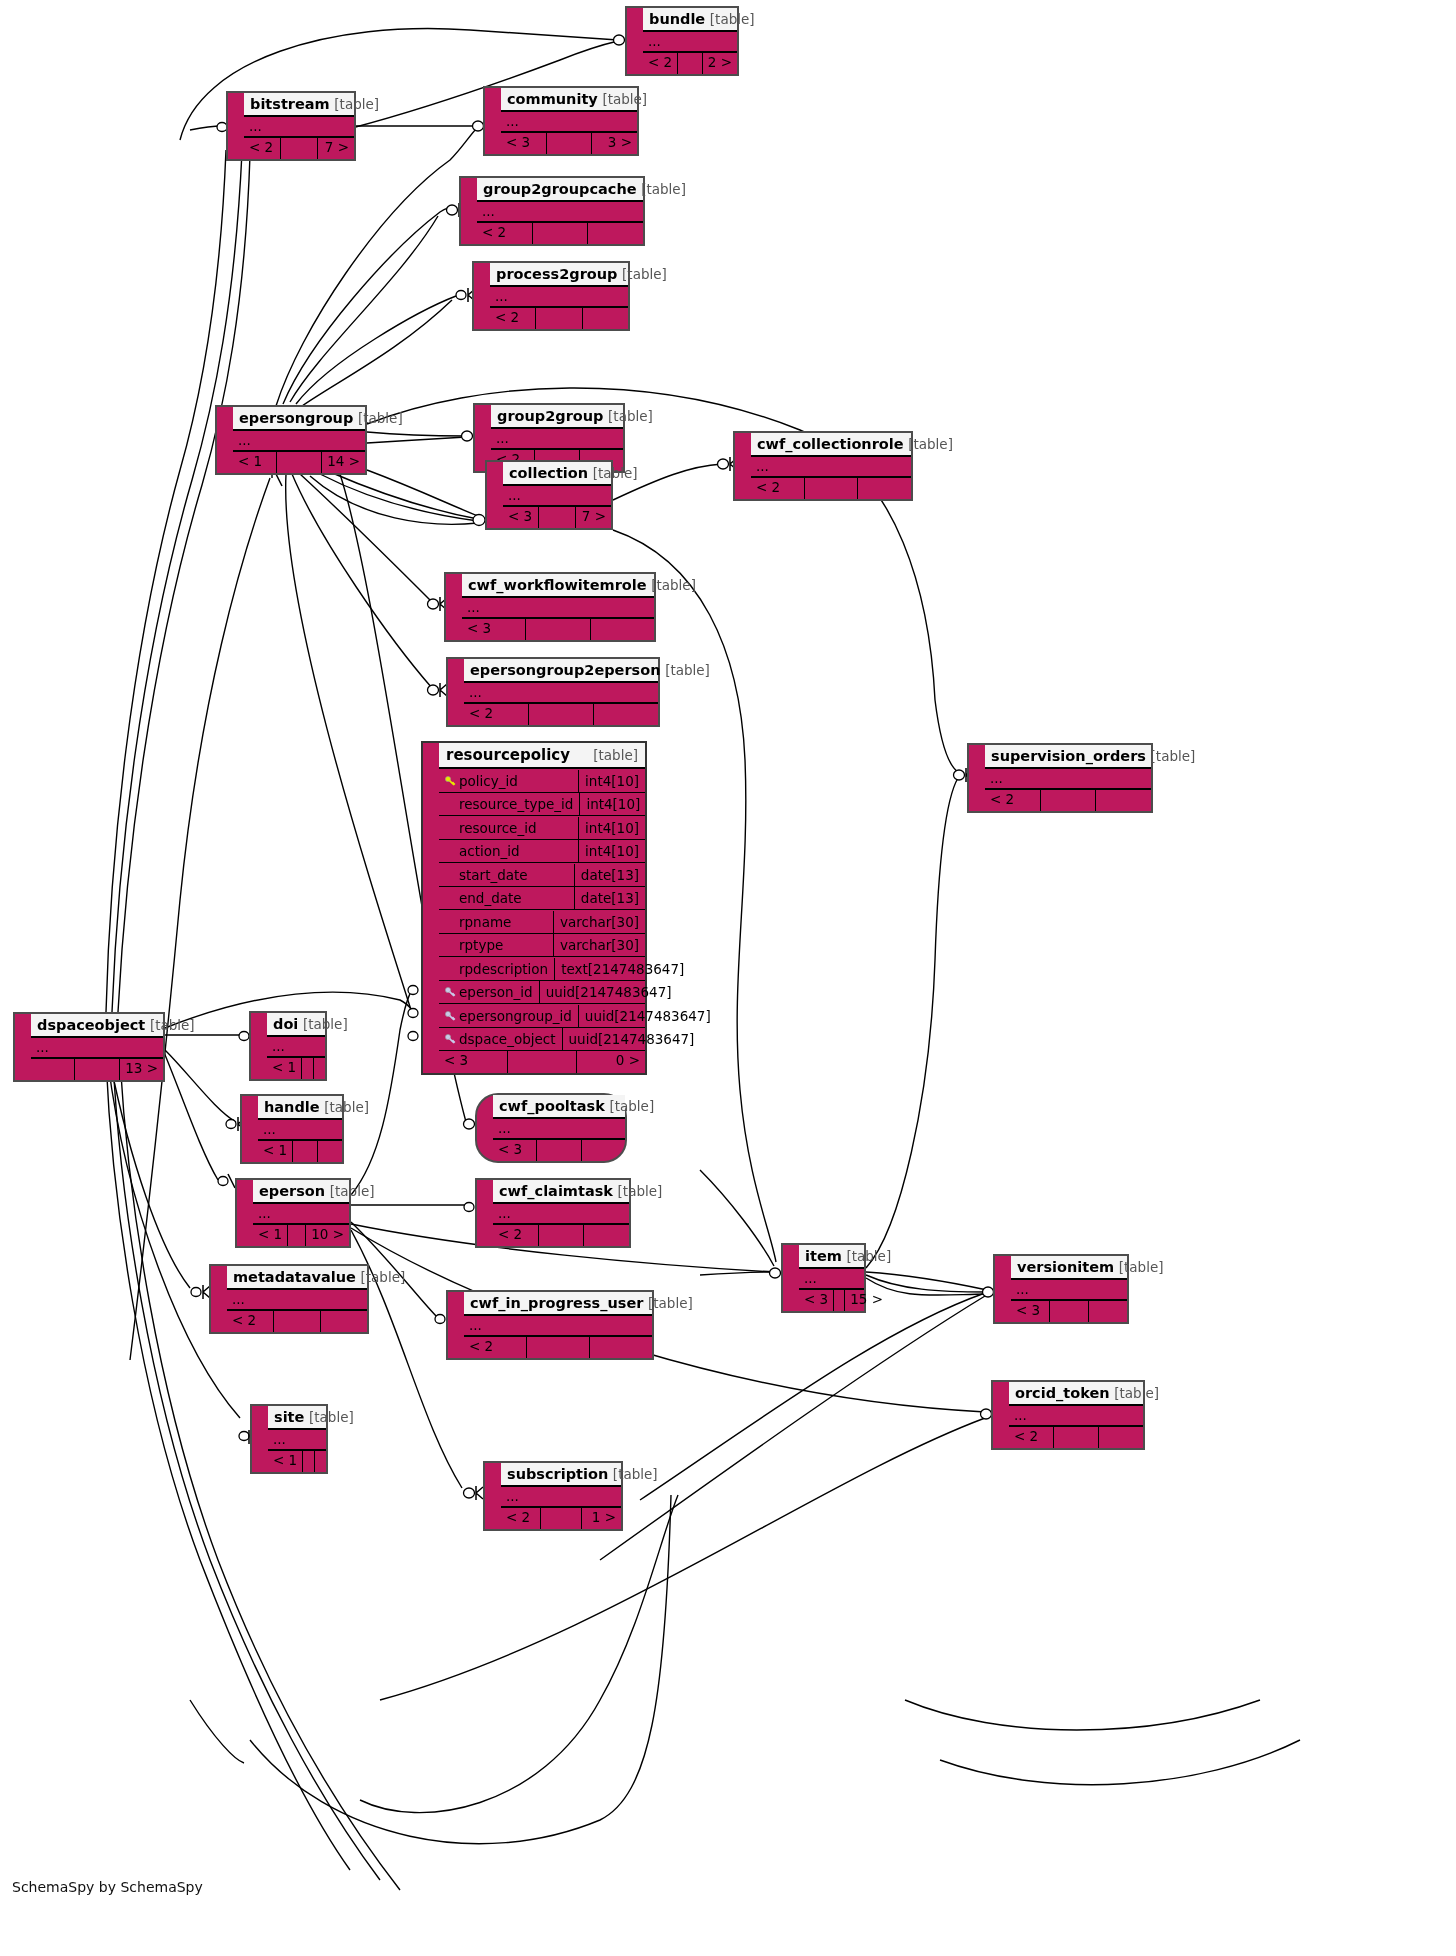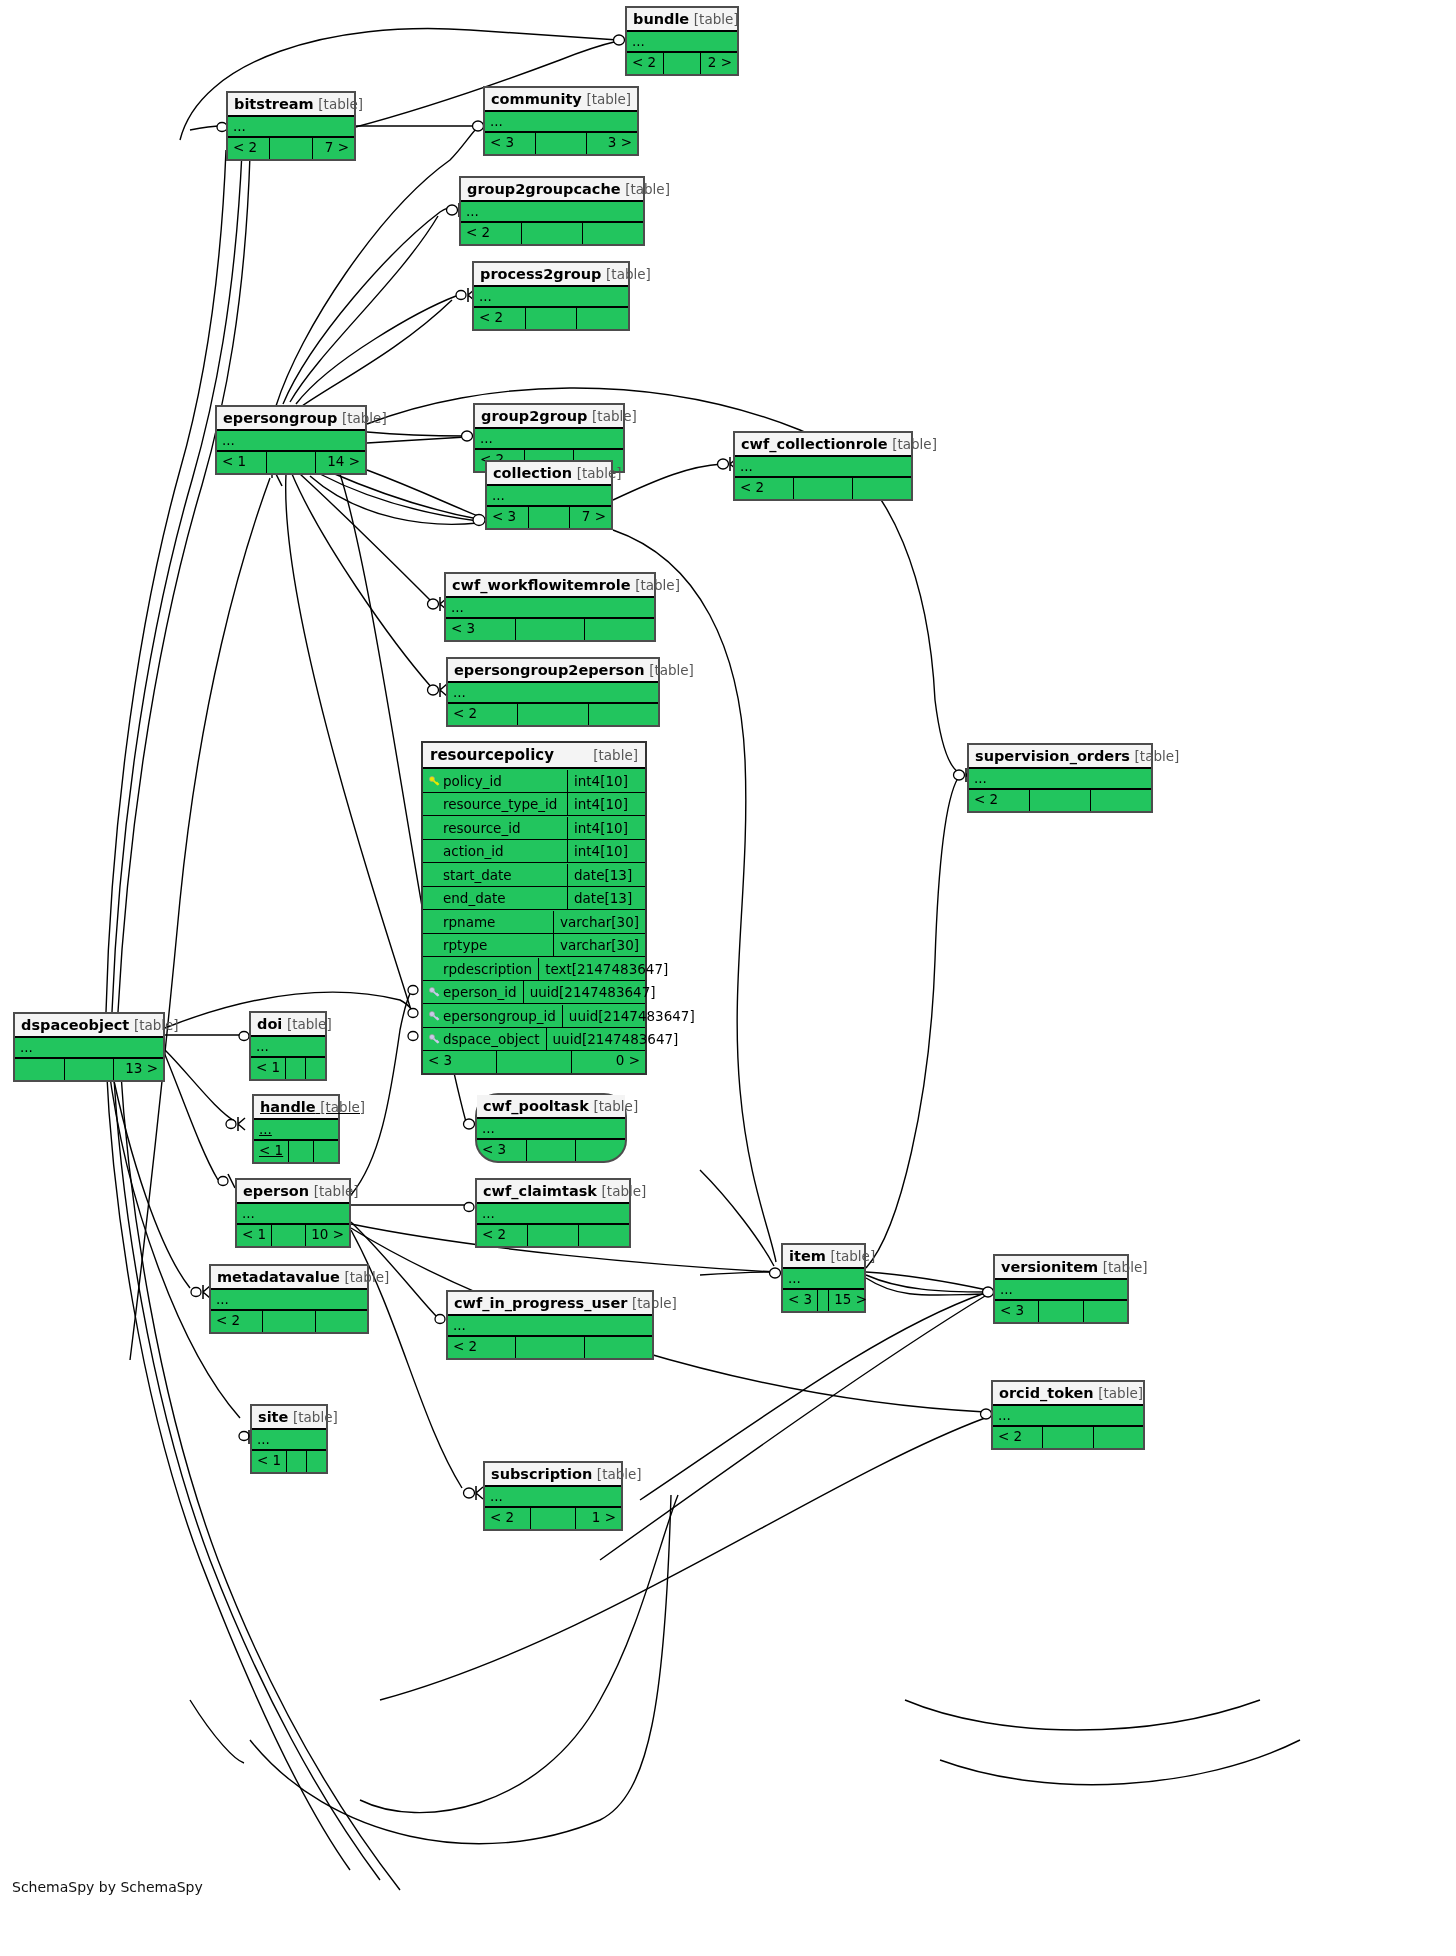--- a/index.html
+++ b/index.html
@@ -1,19 +1,19 @@
 <!DOCTYPE html>
 <html><head>
 <meta charset="utf-8">
 <style>
   html,body{margin:0;padding:0;background:#ffffff;}
   body{width:1456px;height:1956px;position:relative;font-family:"DejaVu Sans","Liberation Sans",sans-serif;}
   #canvas{position:absolute;left:0;top:0;width:1456px;height:1956px;}
   svg.edges{position:absolute;left:0;top:0;width:1456px;height:1956px;pointer-events:none;}
-  .tbl{position:absolute;border:2px solid #4d4d4d;background:#22c55e;box-sizing:border-box;}
+  .tbl{position:absolute;border:2px solid #4d4d4d;background:#be185d;box-sizing:border-box;padding-left:16px;}
   .tbl .hdr{background:#f4f4f4;border-bottom:2px solid #000;box-sizing:border-box;
             padding:2px 6px;white-space:nowrap;font-size:14.5px;line-height:18px;text-align:center;}
   .tbl .hdr .nm{font-weight:bold;color:#000;}
   .tbl .hdr .tg{color:#555;font-weight:normal;font-size:13.5px;}
   .tbl .dots{font-size:13.5px;color:#000;padding:0 5px;height:21px;line-height:19px;
              border-bottom:2px solid #000;box-sizing:border-box;}
   .tbl .foot{display:flex;height:21px;box-sizing:border-box;}
   .tbl .foot .c{flex:1;border-right:1px solid #000;box-sizing:border-box;font-size:13.5px;
                 line-height:19px;padding:0 5px;white-space:nowrap;}
   .tbl .foot .c:last-child{border-right:none;}
@@ -363,21 +363,21 @@
       <span class="tg">[table]</span>
     </div>
     <div class="dots">...</div>
     <div class="foot">
       <div class="c">&lt; 1</div>
       <div class="c"></div>
       <div class="c r"></div>
     </div>
   </div>
 
-  <div class="tbl" style="left:252px;top:1094px;width:88px;text-decoration:underline;">
+  <div class="tbl" style="left:240px;top:1094px;width:104px;">
     <div class="hdr">
       <span class="nm">handle</span>
       <span class="tg">[table]</span>
     </div>
     <div class="dots">...</div>
     <div class="foot">
       <div class="c">&lt; 1</div>
       <div class="c"></div>
       <div class="c r"></div>
     </div>

